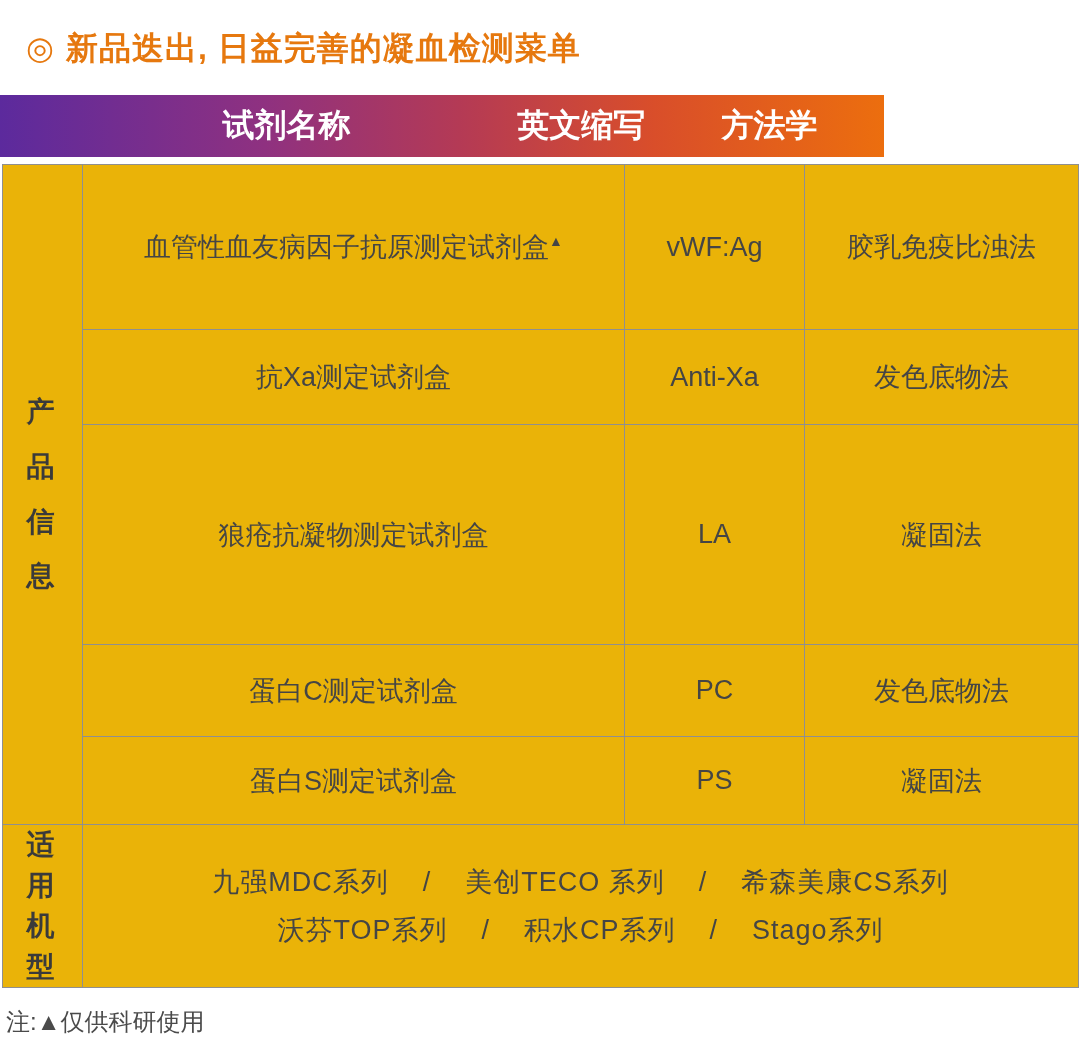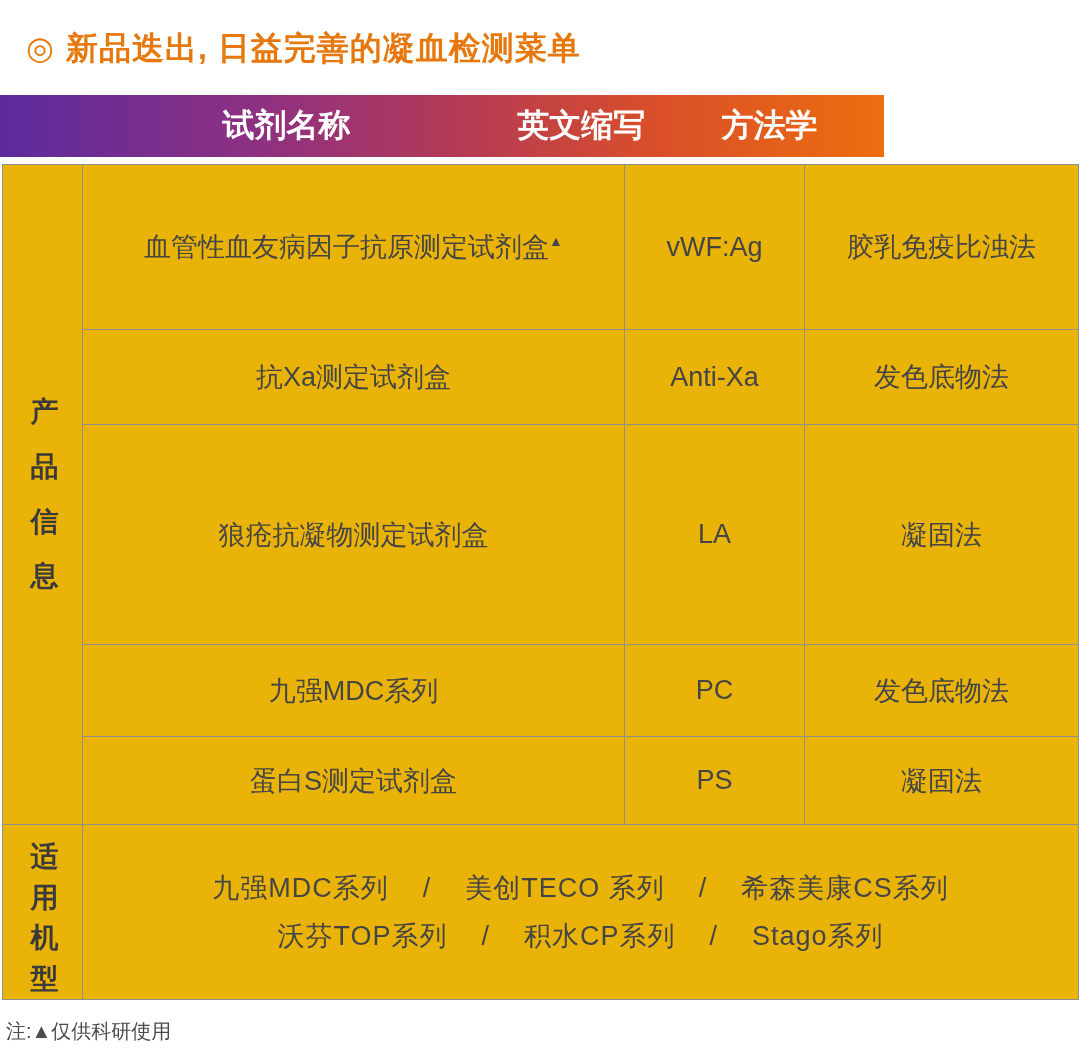--- a/index.html
+++ b/index.html
@@ -79,43 +79,43 @@
   td.side {
     background: var(--side-bg);
     font-weight: 600;
     color: #3a3a3a;
     font-size: 28px;
   }
   .vtext {
     display: inline-block;
     width: 1.15em;
     word-break: break-all;
-    text-align: right;
+    text-align: left;
   }
   .side-product .vtext { line-height: 1.95; }
-  .side-models  .vtext { line-height: 1.45; margin-top: 12px; }
+  .side-models  .vtext { line-height: 1.45; }
   tr.r1 { height: 165px; }
   tr.r2 { height: 95px; }
   tr.r3 { height: 220px; padding-left: 44px; }
   tr.r4 { height: 92px; }
   tr.r5 { height: 88px; }
   tr.r6 { height: 160px; }
   sup.marker {
     font-size: 14px;
     vertical-align: super;
     line-height: 0;
   }
   .models-line {
     white-space: pre;
     margin: 12px 0;
     letter-spacing: 1px;
   }
   .note {
     margin: 18px 0 0 6px;
-    font-size: 20px;
+    font-size: 24px;
     color: #4a4a4a;
   }
 </style>
 </head>
 <body>
 
 <div class="page">
 
   <div class="title-row">
     <span class="bullet">◎</span>
@@ -149,21 +149,21 @@
         <td>抗Xa测定试剂盒</td>
         <td>Anti-Xa</td>
         <td>发色底物法</td>
       </tr>
       <tr class="r3">
         <td>狼疮抗凝物测定试剂盒</td>
         <td>LA</td>
         <td>凝固法</td>
       </tr>
       <tr class="r4">
-        <td>九强MDC系列</td>
+        <td>蛋白C测定试剂盒</td>
         <td>PC</td>
         <td>发色底物法</td>
       </tr>
       <tr class="r5">
         <td>蛋白S测定试剂盒</td>
         <td>PS</td>
         <td>凝固法</td>
       </tr>
       <tr class="r6">
         <td class="side side-models">

